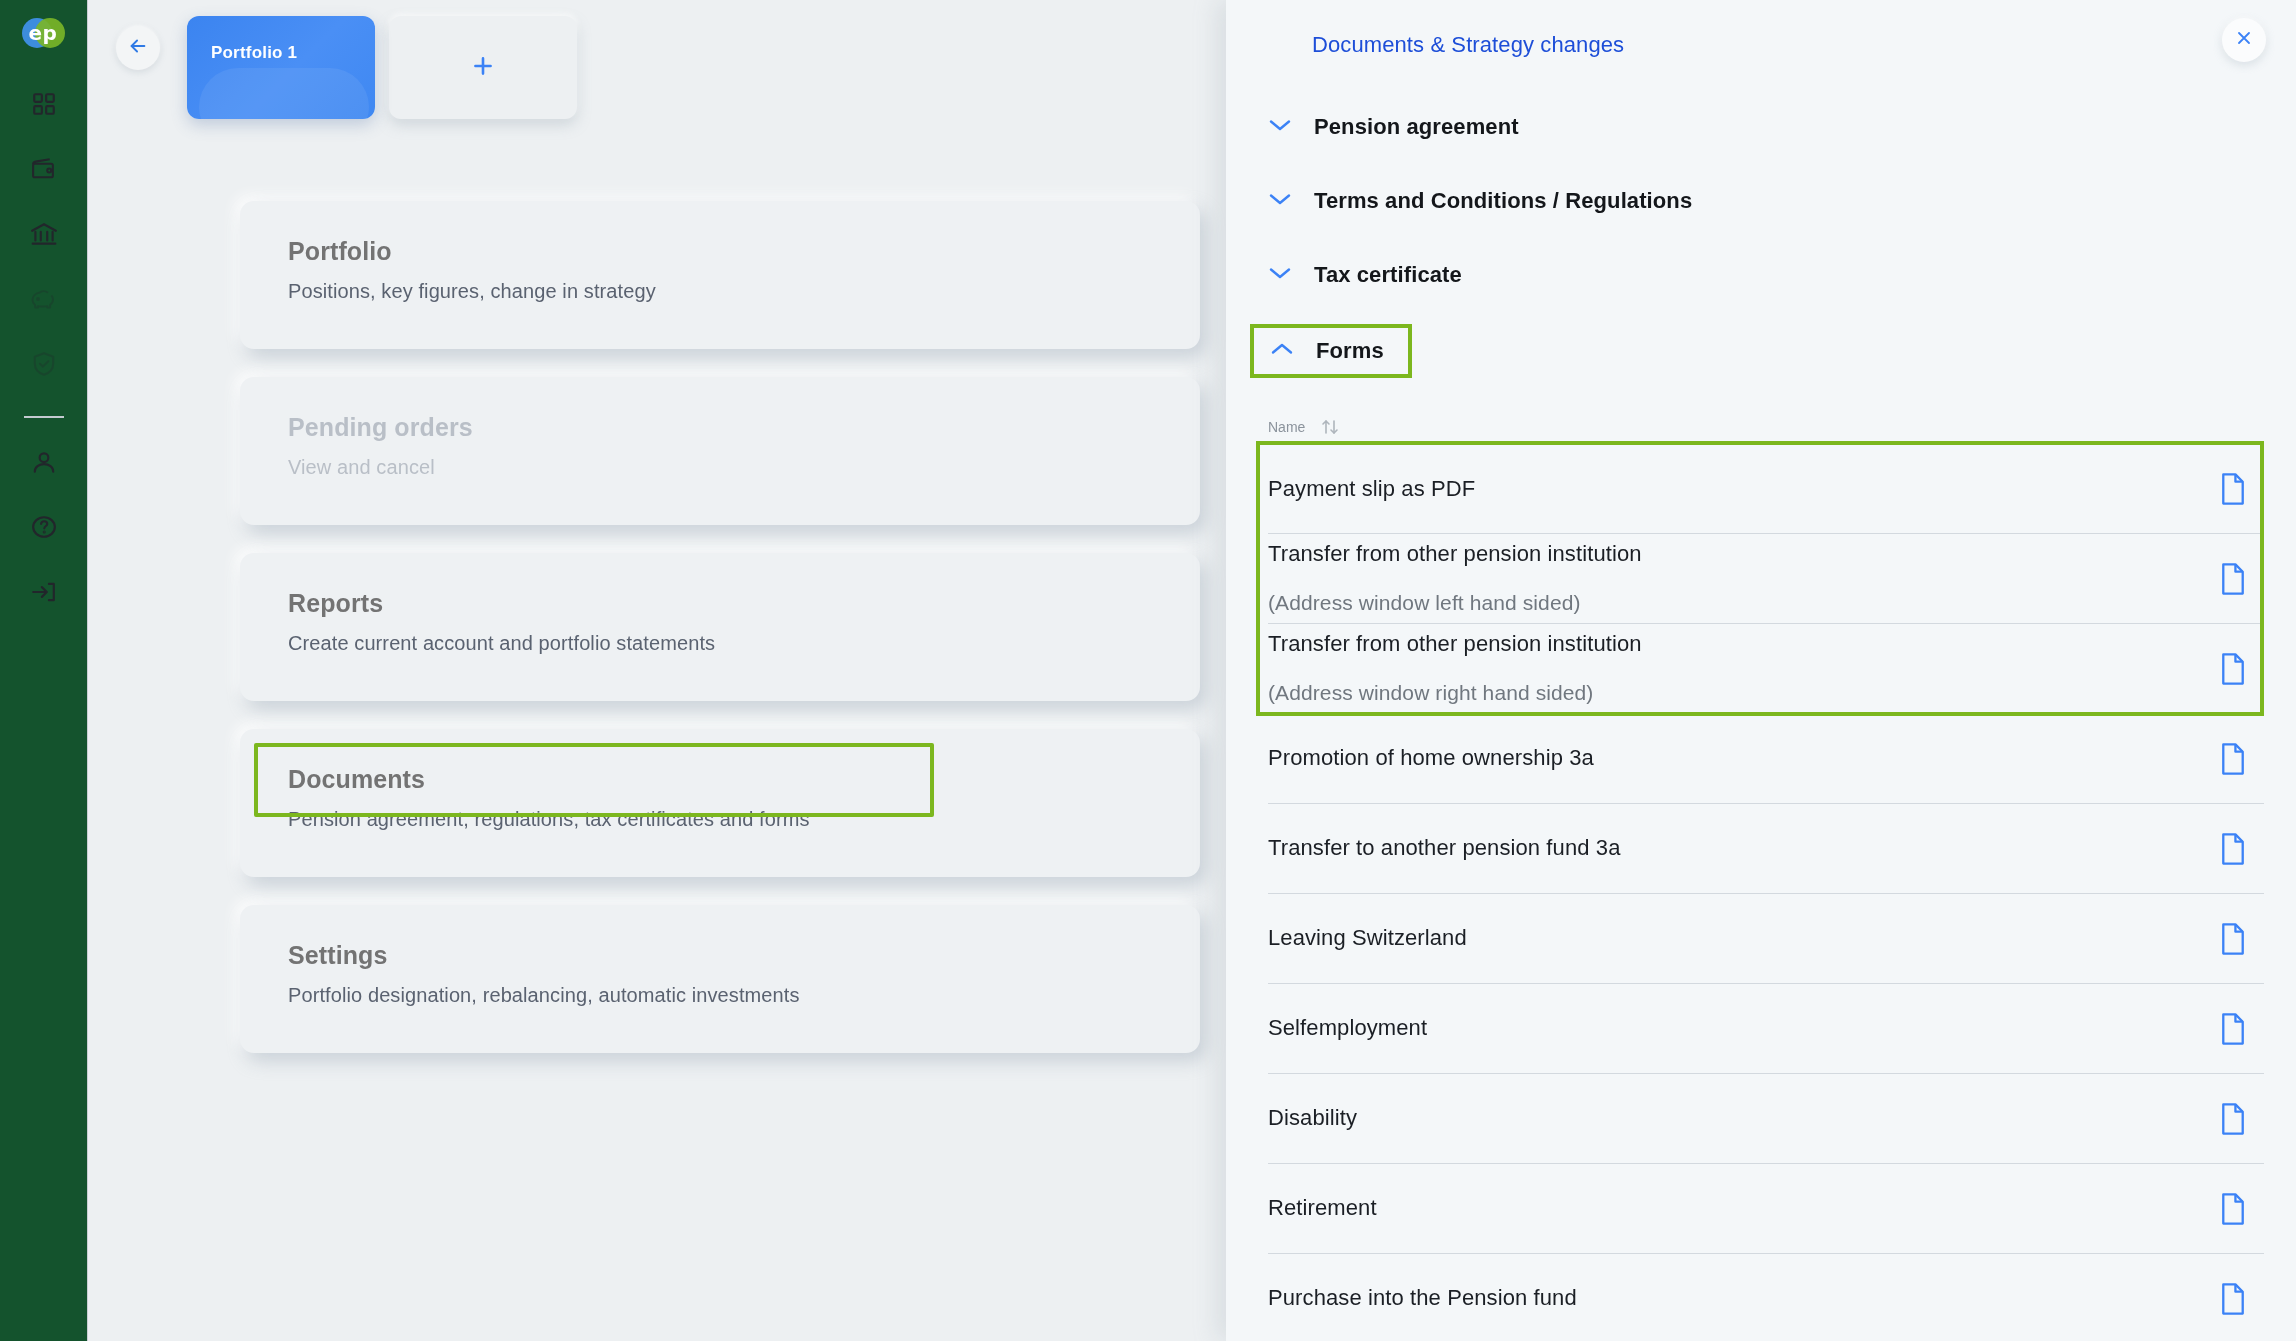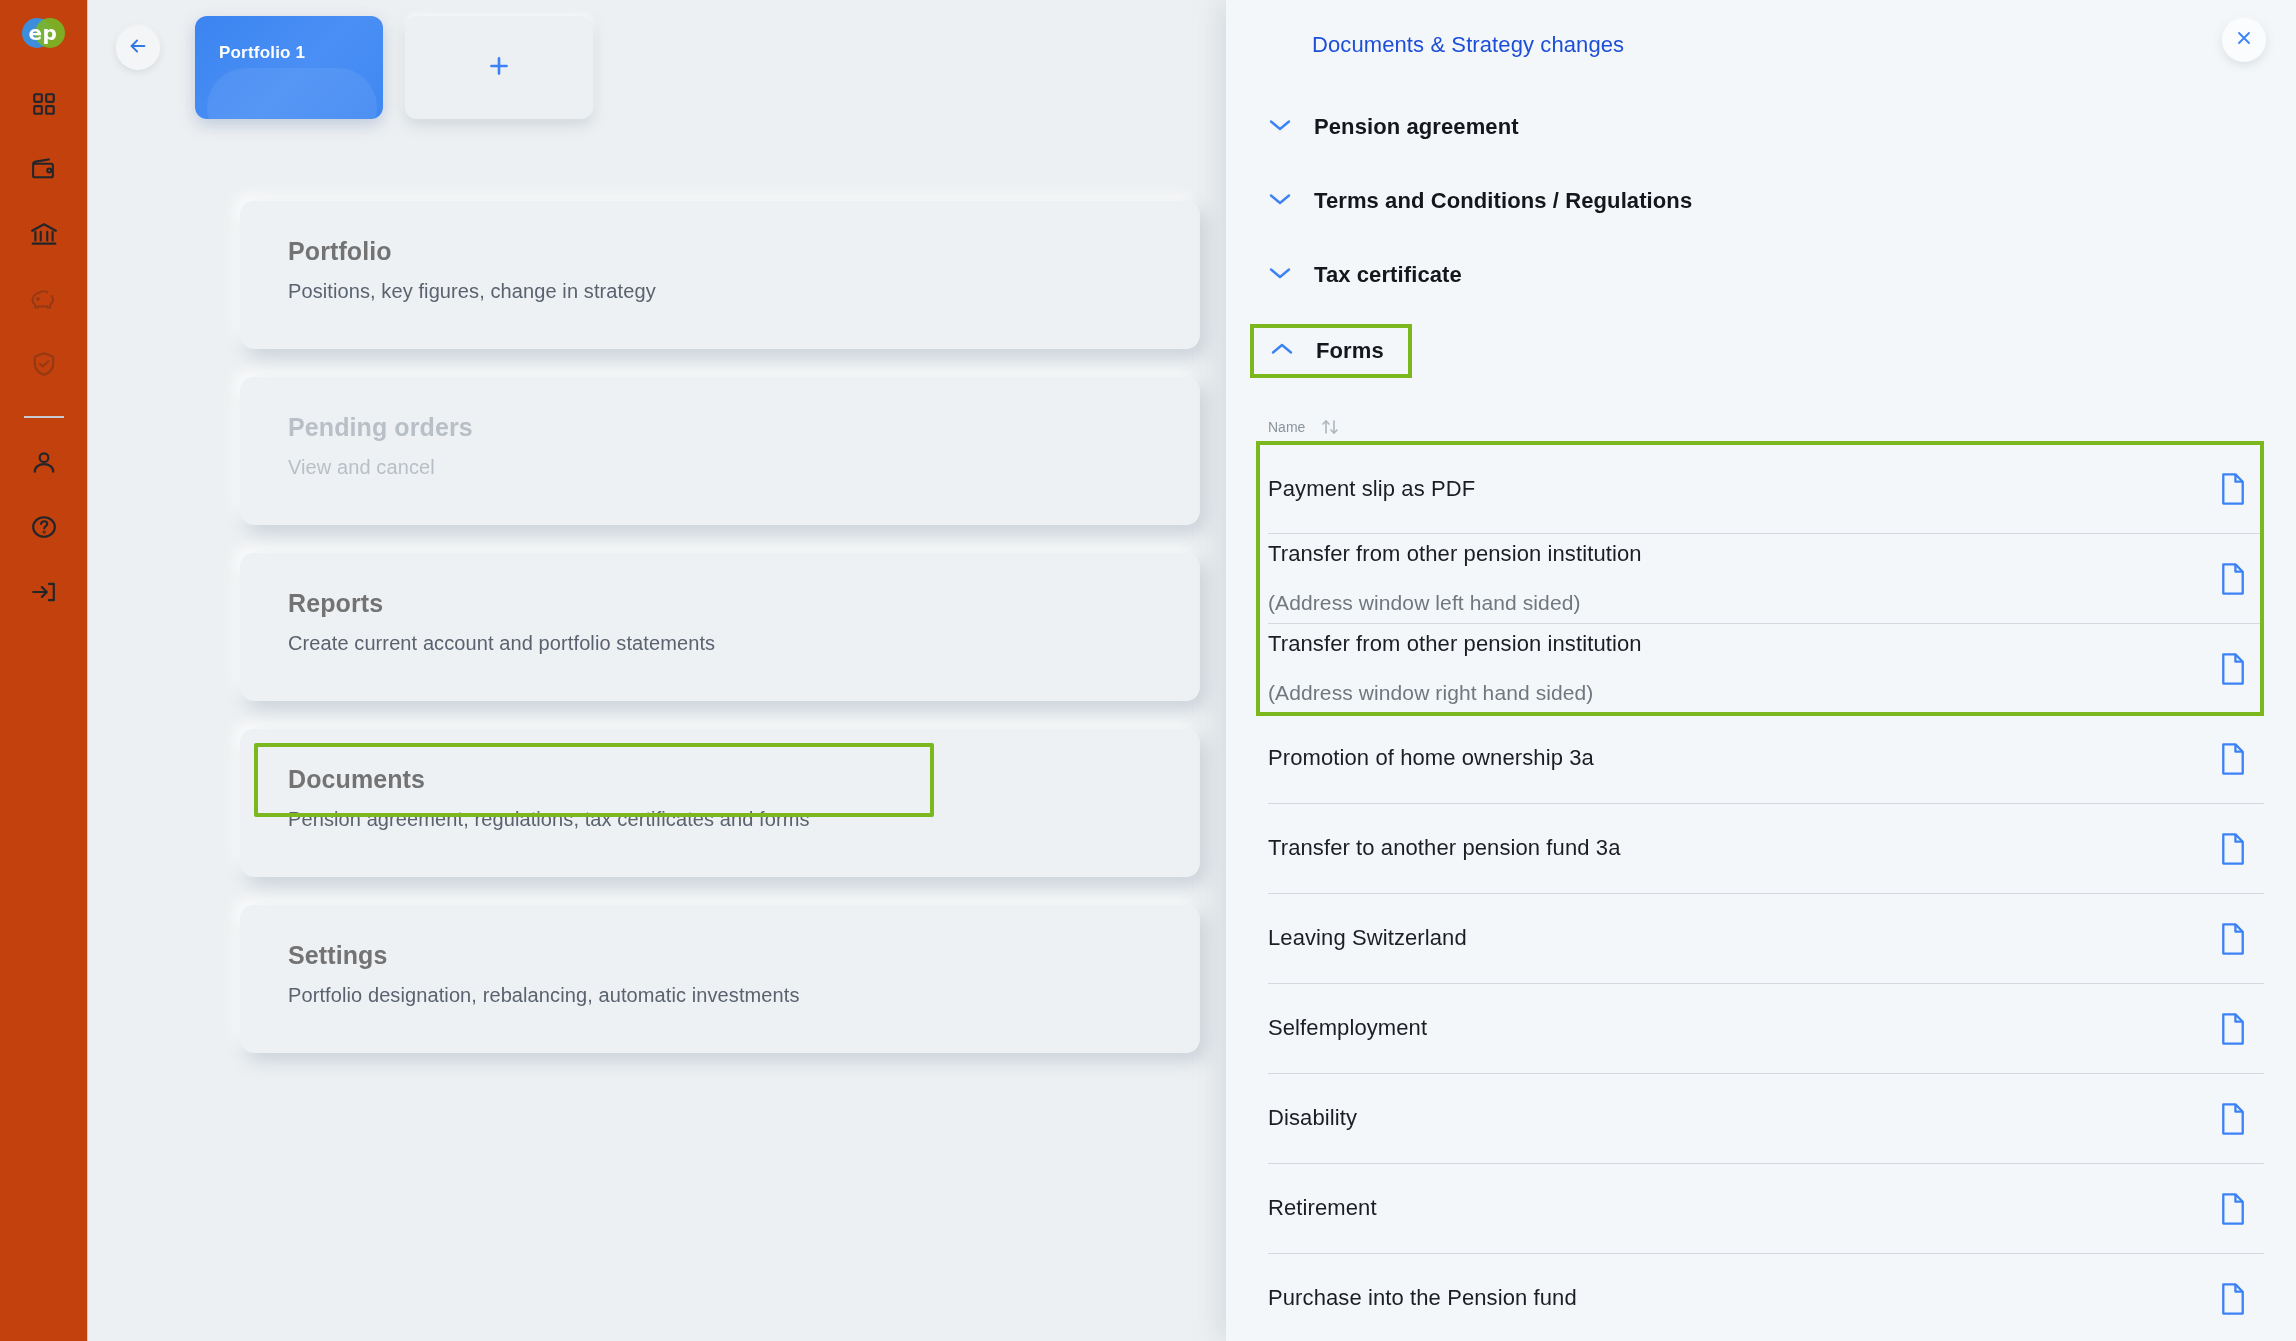--- a/index.html
+++ b/index.html
@@ -7,21 +7,21 @@
     width: 2296px; height: 1341px;
     font-family: "Liberation Sans", sans-serif;
     background: #edf0f2;
     overflow: hidden;
   }
   .app { position: relative; width: 2296px; height: 1341px; display: flex; }
 
   
   .sidebar {
     width: 88px; height: 1341px;
-    background: #c2410c;
+    background: #14532d;
     border-right: 1.5px solid #c9ced3;
     display: flex; flex-direction: column; align-items: center;
     flex: 0 0 88px;
   }
   .logo { margin-top: 16px; width: 44px; height: 36px; position: relative; }
   .logo .c1, .logo .c2 {
     position: absolute; top: 2px; width: 30px; height: 30px; border-radius: 50%;
   }
   .logo .c1 { left: 0px; background: #3d8ddd; }
   .logo .c2 { left: 13px; background: #79b528; opacity: .92; }
@@ -42,21 +42,21 @@
   .nav-group-b { display: flex; flex-direction: column; align-items: center; gap: 21px; }
 
   
   .left-pane {
     position: relative;
     width: 1138px; height: 1341px;
     background: #edf0f2;
     flex: 0 0 1138px;
     overflow: hidden;
   }
-  .portfolio-row { display: flex; align-items: flex-start; padding: 16px 0 0 28px; gap: 8px; }
+  .portfolio-row { display: flex; align-items: flex-start; padding: 16px 0 0 28px; gap: 0; }
   .back-btn {
     width: 44px; height: 44px; border-radius: 50%; background: #f3f5f6;
     box-shadow: 0 2px 7px rgba(120,135,150,.22), 0 -1px 3px rgba(255,255,255,.9);
     display: flex; align-items: center; justify-content: center; cursor: pointer;
     margin-top: 10px;
   }
   .pf-card {
     width: 188px; height: 103px; border-radius: 12px; margin-left: 27px;
     background: linear-gradient(135deg,#3b84f0 0%, #4a8ff5 55%, #3f88f2 100%);
     box-shadow: 0 6px 16px rgba(90,120,170,.3);

